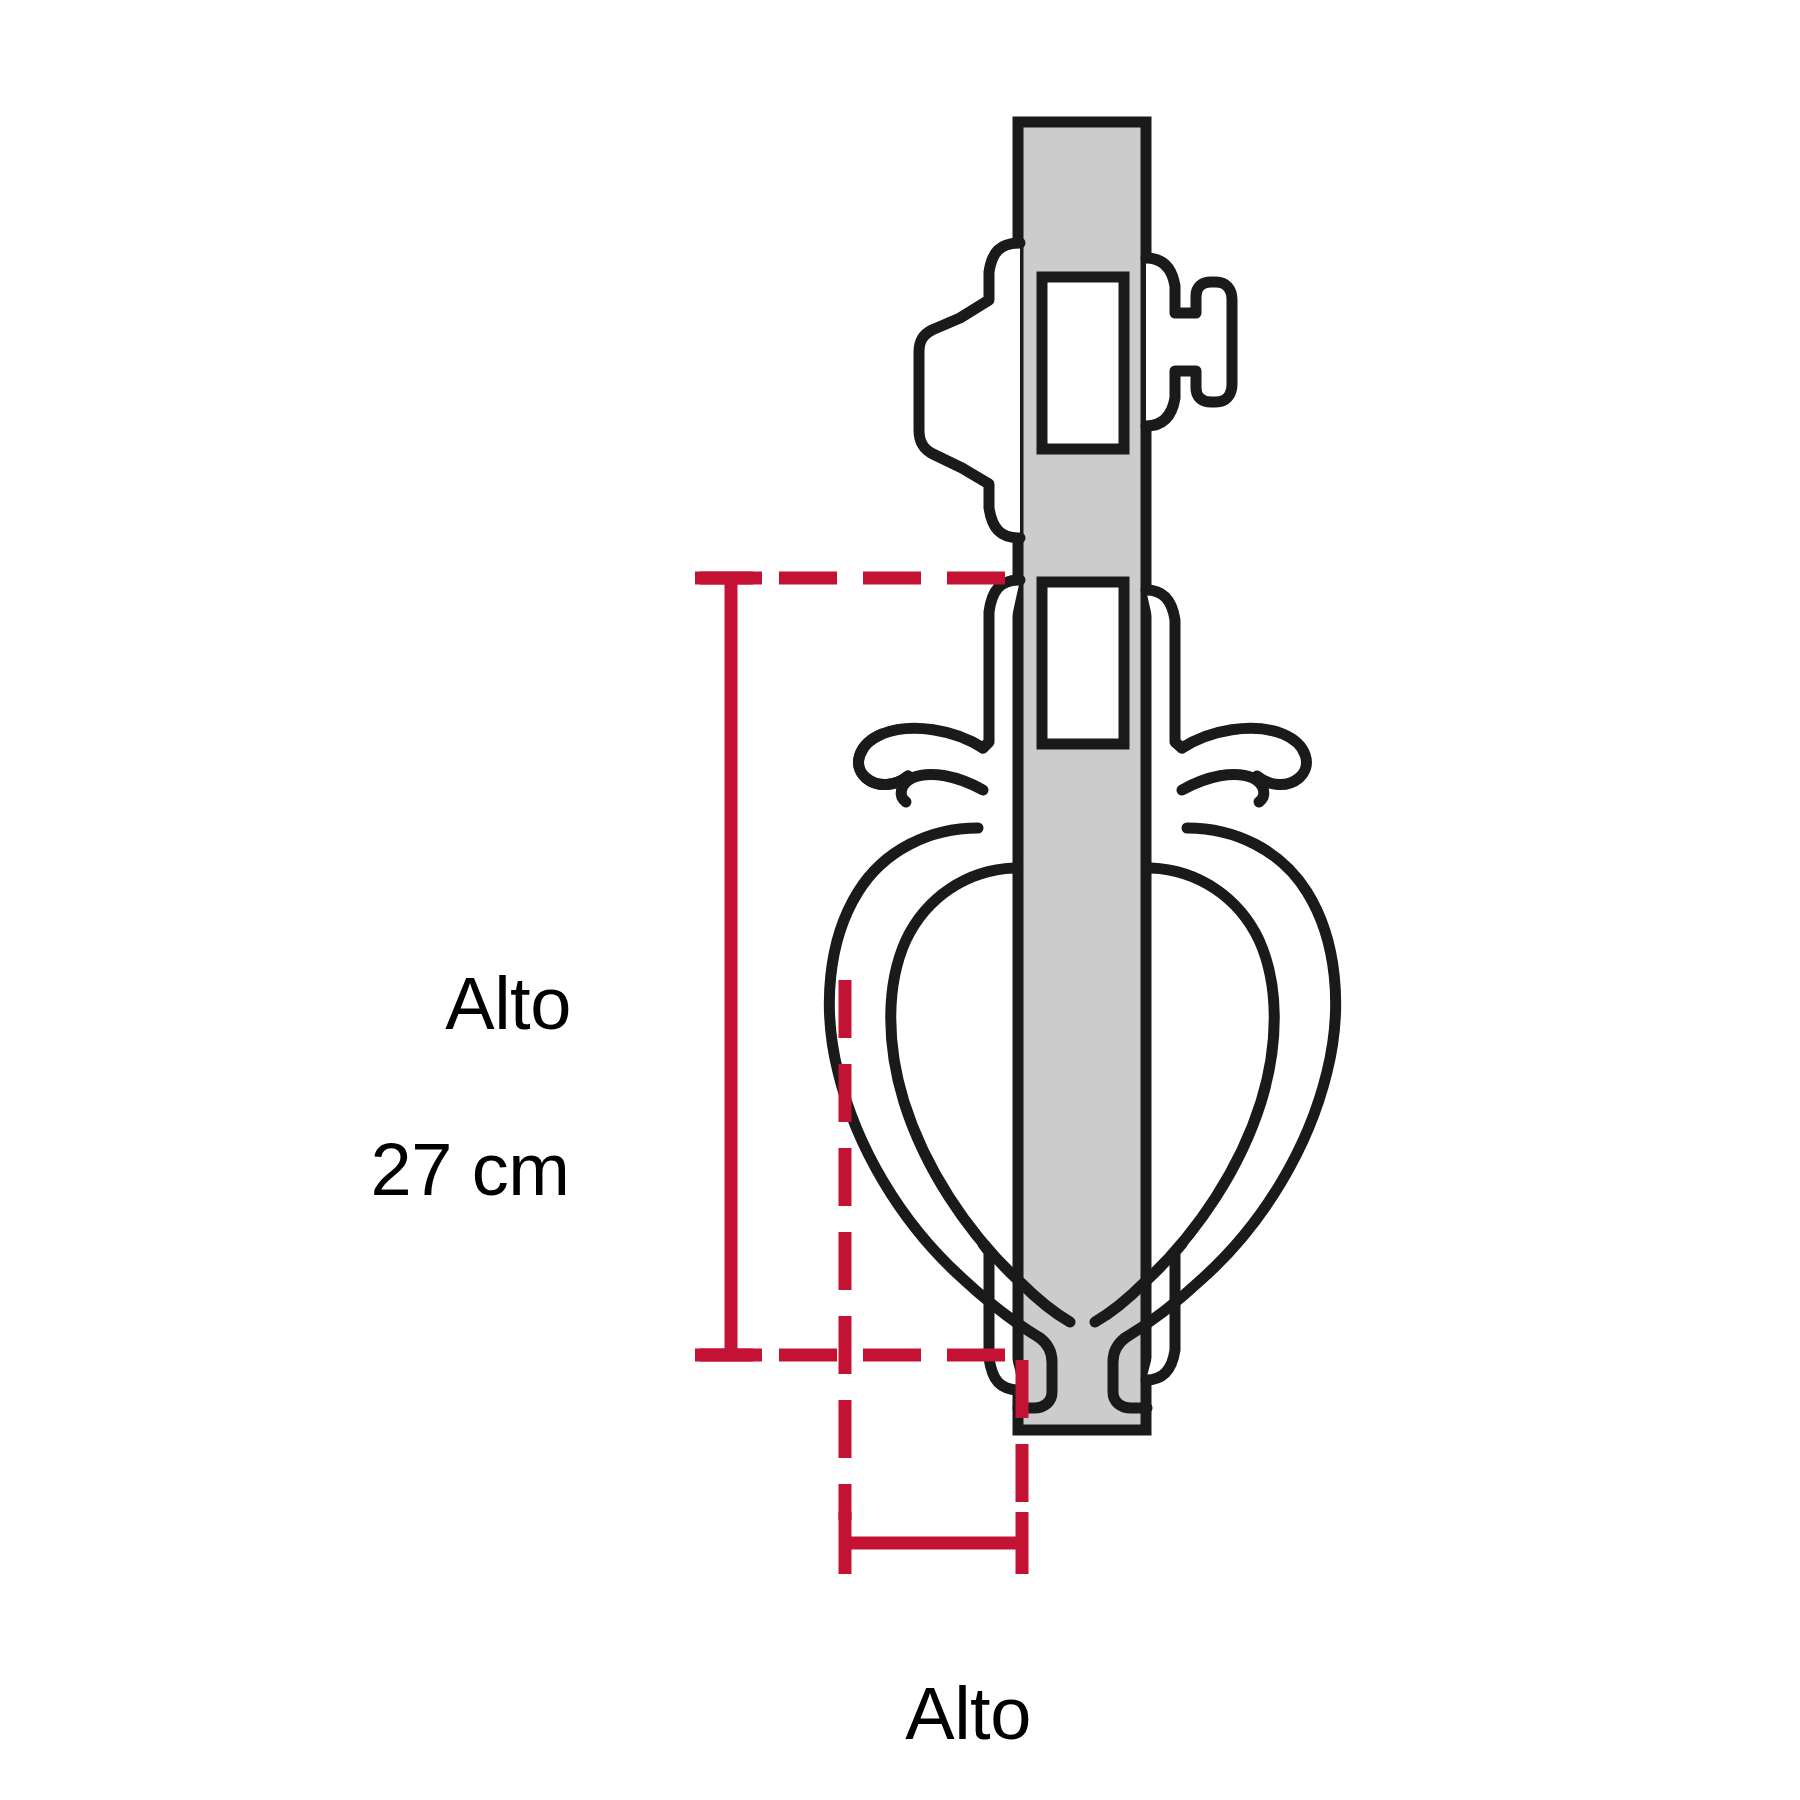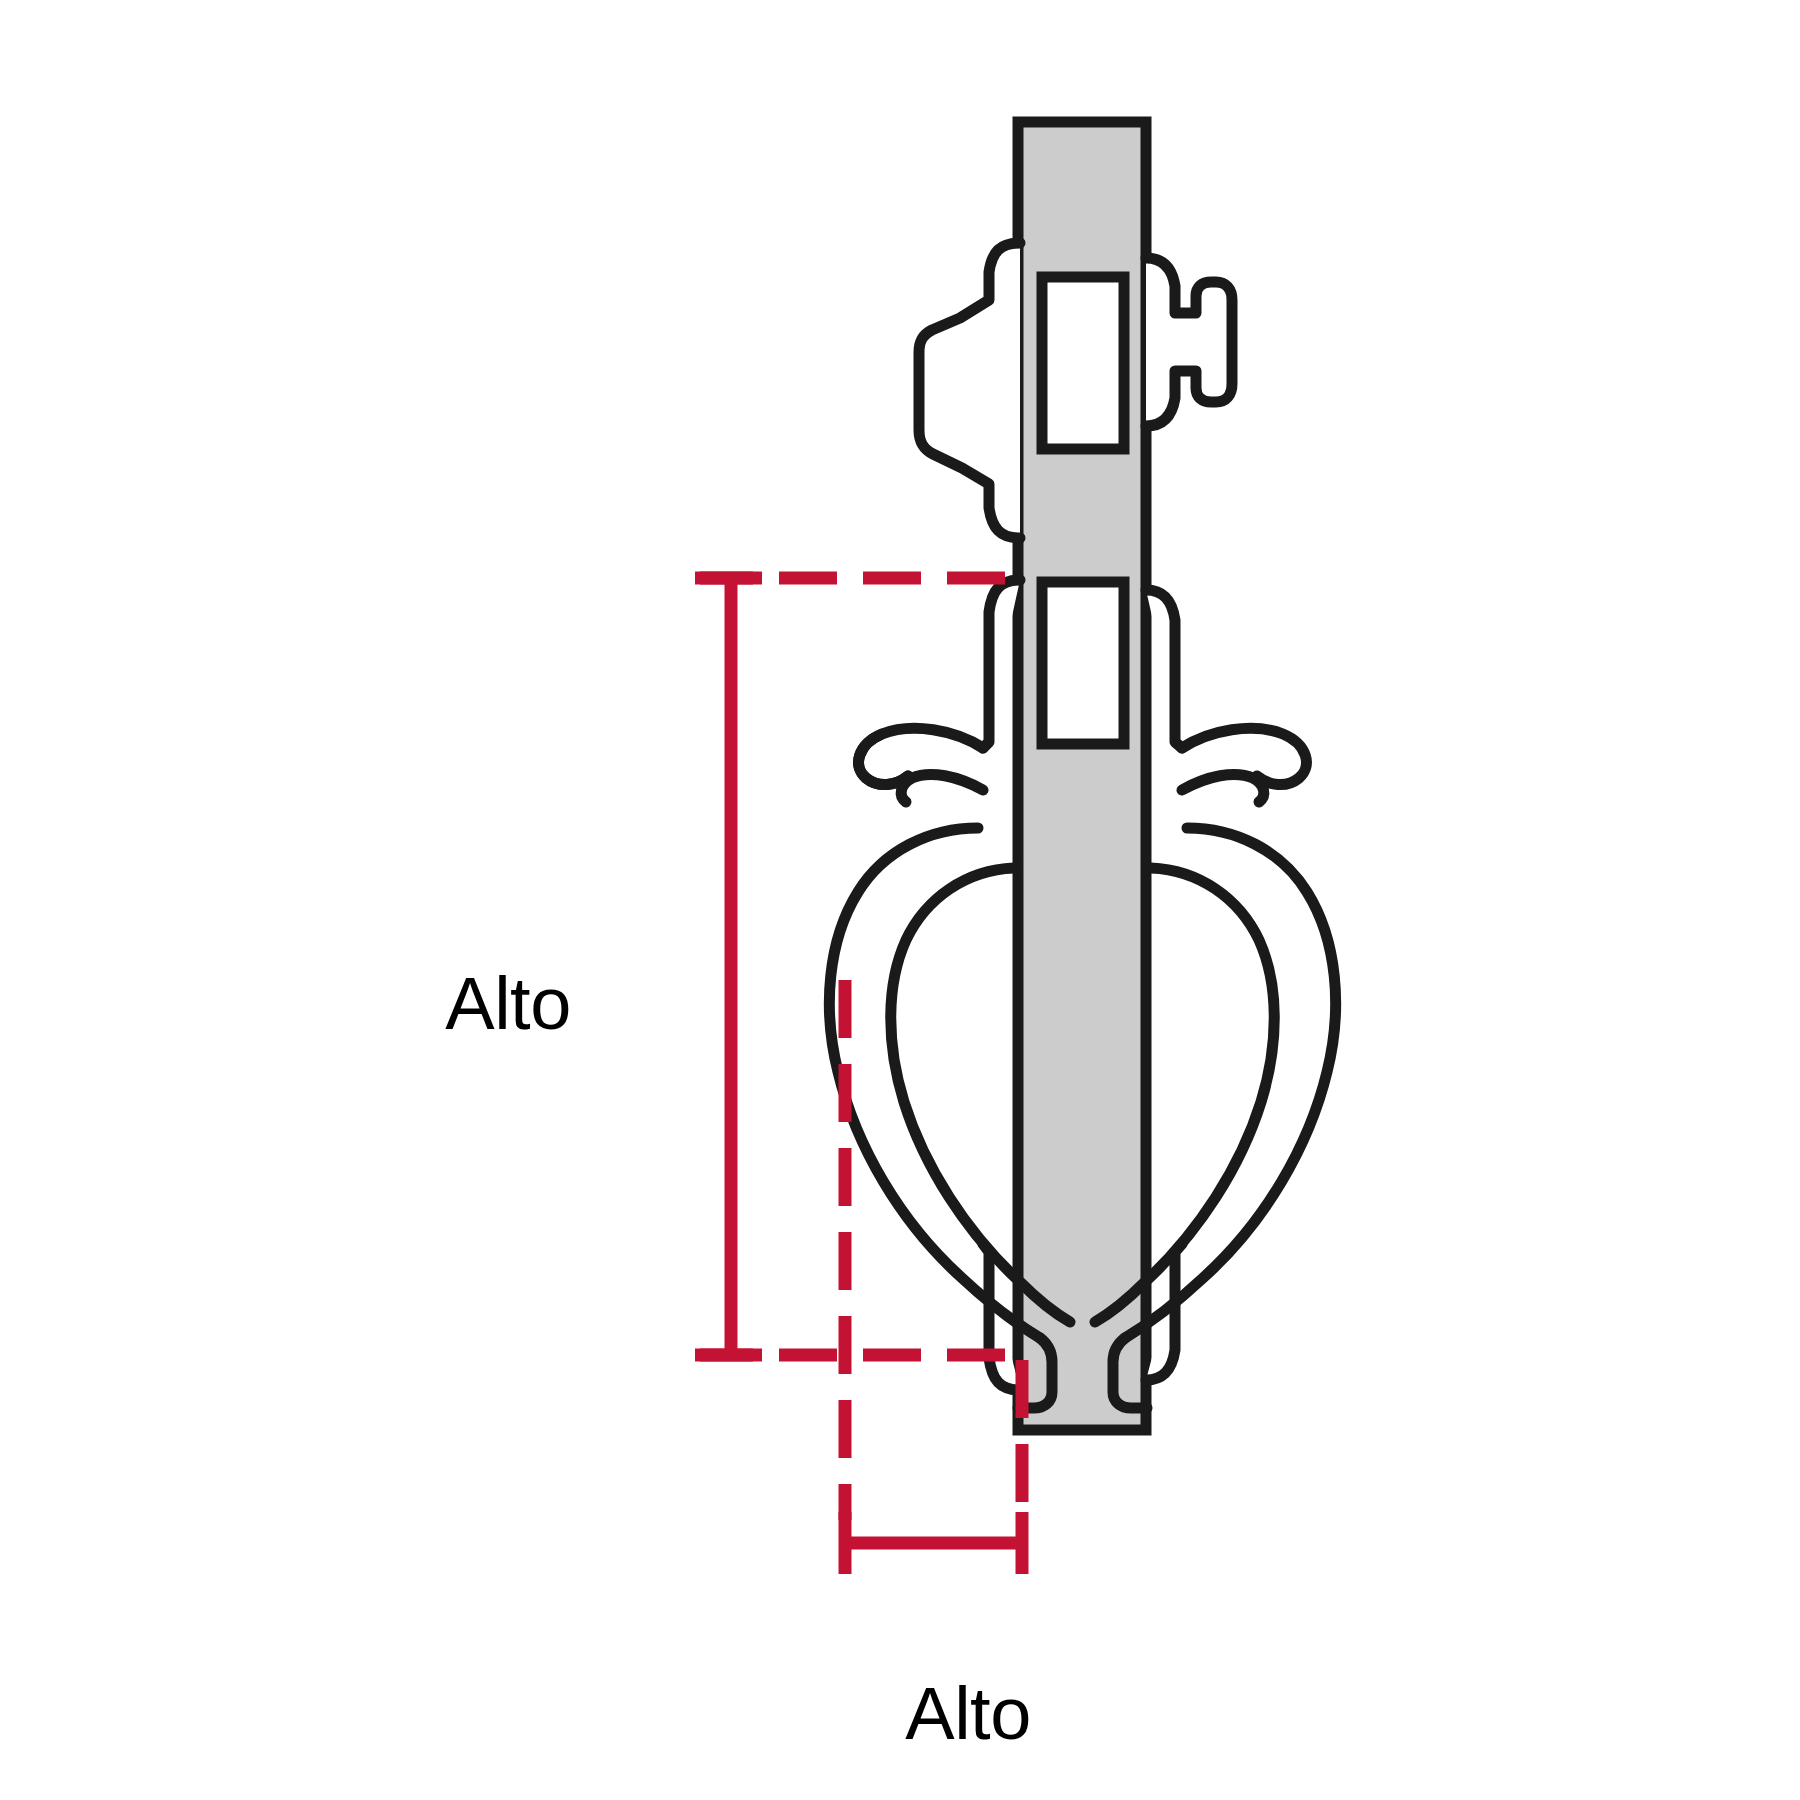--- a/index.html
+++ b/index.html
@@ -207,20 +207,21 @@
       <line x1="845" y1="1543" x2="1022" y2="1543" stroke-width="13" stroke="#C41235"></line>
 
       <line x1="845" y1="1512" x2="845" y2="1574" stroke-width="13" stroke="#C41235"></line>
       <line x1="1022" y1="1512" x2="1022" y2="1574" stroke-width="13" stroke="#C41235"></line>
     </g>
 
   </svg>
 
   <div class="dim-label" id="alto-label">
     <span>Alto</span>
+    <span class="line2">27 cm</span>
   </div>
 
   <div class="dim-label" id="fondo-label">
     <span>Alto</span>
     
   </div>
 
 </div>
 
 </body></html>

